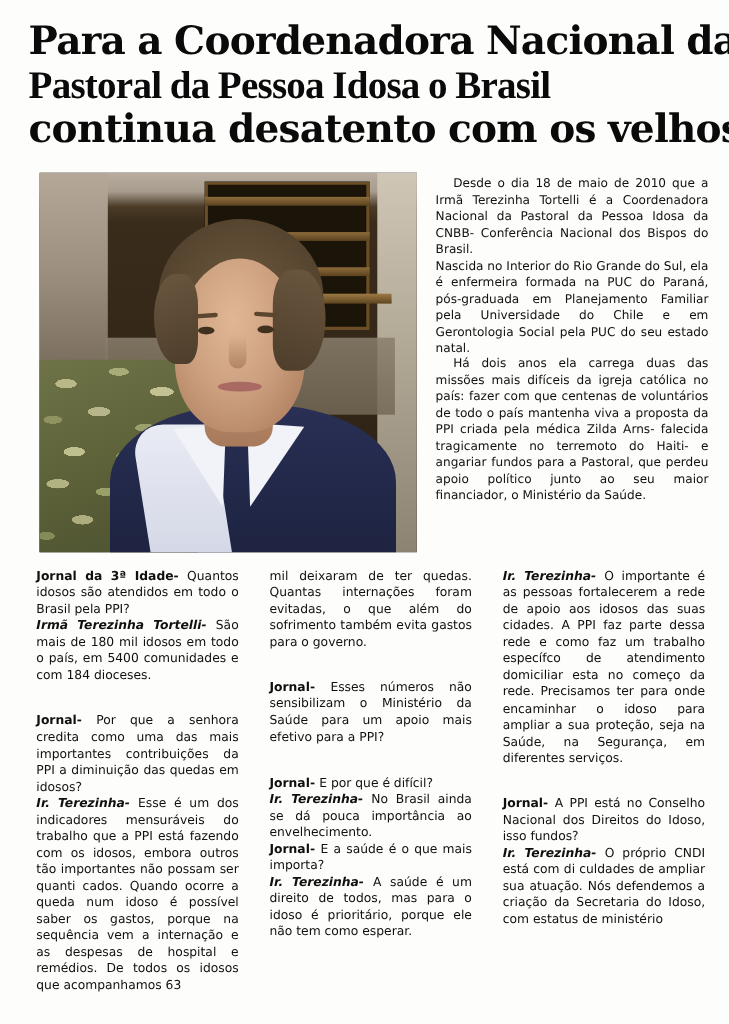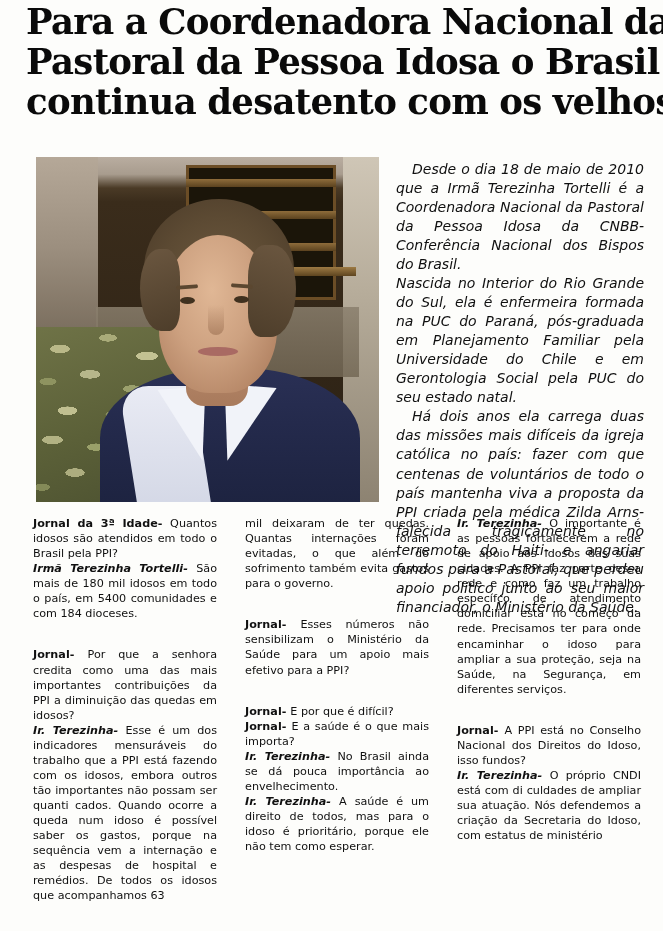--- a/index.html
+++ b/index.html
@@ -31,22 +31,22 @@
     font-family: "DejaVu Serif", serif;
     font-weight: bold;
     font-size: 35.5px;
     line-height: 1.12;
     letter-spacing: -0.7px;
     text-align: right;
     color: #0a0a0a;
     word-spacing: -0.5px;
   }
   .headline .hl-line { display: block; white-space: nowrap; }
-  .headline .hl-line.l1 { text-align: left; }
-  .headline .hl-line.l2 { text-align: right; }
+  .headline .hl-line.l1 { text-align: left; margin-top: 16px; }
+  .headline .hl-line.l2 { text-align: left; font-family: Liberation Serif, serif; }
   .headline .hl-line.l3 { text-align: right; }
 
   
   .photo-wrap {
     position: absolute;
     left: 36px;
     top: 157px;
     width: 343px;
     height: 345px;
     overflow: hidden;
@@ -181,25 +181,24 @@
     position: absolute; left: 162px; top: 190px; width: 40px; height: 9px;
     background: #a96a63; border-radius: 50%;
   }
 
   
   .intro {
     position: absolute;
     left: 396px;
     top: 160px;
     width: 248px;
-    font-size: 14px;
+    font-size: 11px;
     line-height: 1.36;
     text-align: justify;
     color: #101010;
-    font-style: italic;
   }
   .intro p { margin: 0; }
   .intro p.indent { text-indent: 16px; }
 
   
   .cols {
     position: absolute;
     left: 33px;
     top: 516px;
     width: 608px;
@@ -271,22 +270,22 @@
     <div class="col" id="col1">
         <p><span class="q">Jornal da 3ª Idade- </span><span>Quantos idosos são atendidos em todo o Brasil pela PPI?</span></p>
         <p><span class="a">Irmã Terezinha Tortelli- </span><span>São mais de 180 mil idosos em todo o país, em 5400 comunidades e com 184 dioceses.</span></p>
         <p class="gap"><span class="q">Jornal- </span><span>Por que a senhora credita como uma das mais importantes contribuições da PPI a diminuição das quedas em idosos?</span></p>
         <p><span class="a">Ir. Terezinha- </span><span>Esse é um dos indicadores mensuráveis do trabalho que a PPI está fazendo com os idosos, embora outros tão importantes não possam ser quanti cados. Quando ocorre a queda num idoso é possível saber os gastos, porque na sequência vem a internação e as despesas de hospital e remédios. De todos os idosos que acompanhamos 63</span></p>
       </div>
     <div class="col" id="col2">
         <p><span>mil deixaram de ter quedas. Quantas internações foram evitadas, o que além do sofrimento também evita gastos para o governo.</span></p>
         <p class="gap"><span class="q">Jornal- </span><span>Esses números não sensibilizam o Ministério da Saúde para um apoio mais efetivo para a PPI?</span></p>
         <p class="gap"><span class="q">Jornal- </span><span>E por que é difícil?</span></p>
+        <p><span class="a">Ir. Terezinha- </span><span>No Brasil ainda se dá pouca importância ao envelhecimento.</span></p>
         <p><span class="q">Jornal- </span><span>E a saúde é o que mais importa?</span></p>
-        <p><span class="a">Ir. Terezinha- </span><span>No Brasil ainda se dá pouca importância ao envelhecimento.</span></p>
         <p><span class="a">Ir. Terezinha- </span><span>A saúde é um direito de todos, mas para o idoso é prioritário, porque ele não tem como esperar.</span></p>
       </div>
     <div class="col" id="col3">
         <p><span class="a">Ir. Terezinha- </span><span>O importante é as pessoas fortalecerem a rede de apoio aos idosos das suas cidades. A PPI faz parte dessa rede e como faz um trabalho específco de atendimento domiciliar esta no começo da rede. Precisamos ter para onde encaminhar o idoso para ampliar a sua proteção, seja na Saúde, na Segurança, em diferentes serviços.</span></p>
         <p class="gap"><span class="q">Jornal- </span><span>A PPI está no Conselho Nacional dos Direitos do Idoso, isso fundos?</span></p>
         <p><span class="a">Ir. Terezinha- </span><span>O próprio CNDI está com di culdades de ampliar sua atuação. Nós defendemos a criação da Secretaria do Idoso, com estatus de ministério</span></p>
       </div>
   </div>
 
 </div>

